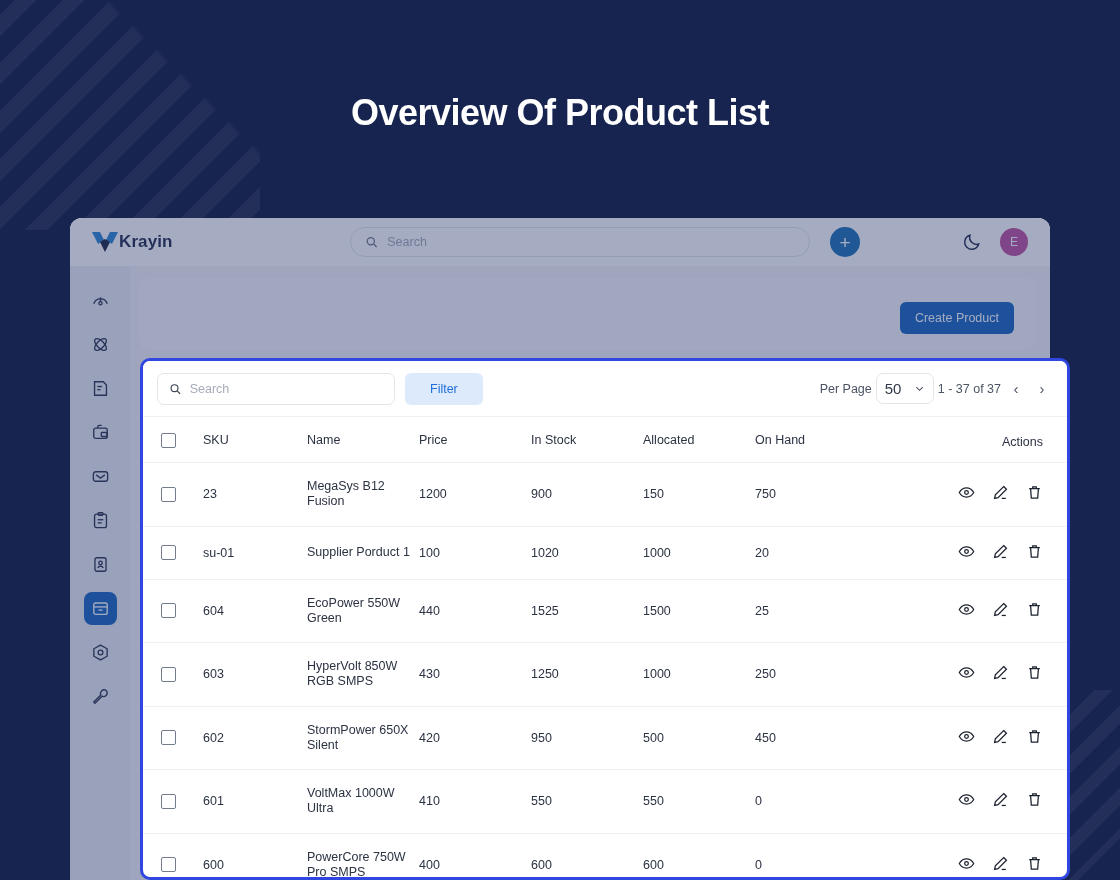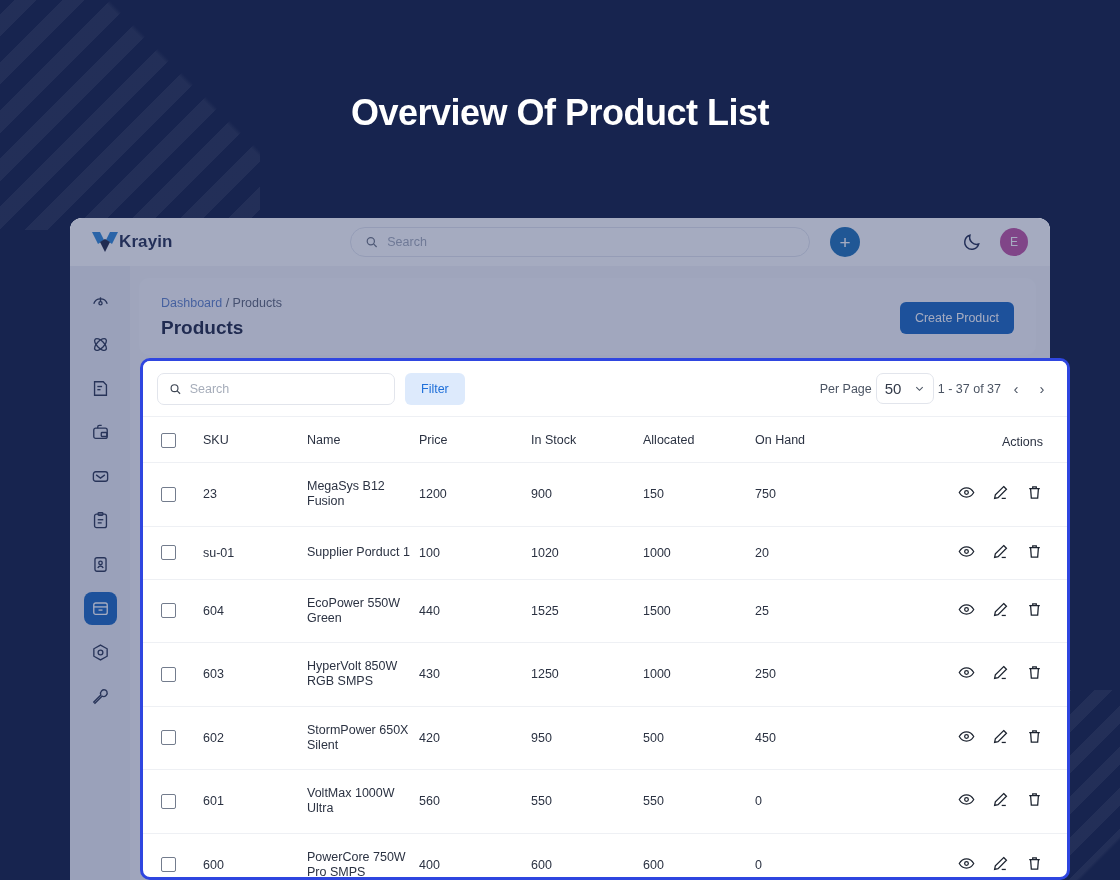--- a/index.html
+++ b/index.html
@@ -207,21 +207,21 @@
   }
   .tbl-search input {
     border: none; outline: none; font-size: 12.5px; width: 100%;
     color: #5a6275; font-family: "Liberation Sans", sans-serif;
   }
   .tbl-search input::placeholder { color: #a6adba; }
   .filter-btn {
     margin-left: 10px;
     background: #ddeafc; color: #1e6fd9;
     border: none; border-radius: 6px;
-    padding: 9px 16px; font-size: 12.5px;
+    padding: 9px 25px; font-size: 12.5px;
     font-family: "Liberation Sans", sans-serif;
     cursor: pointer;
   }
   .pager { margin-left: auto; display: flex; align-items: center; gap: 4px; }
   .pager-label { font-size: 12.5px; color: #4b5463; }
   .per-page-select {
     width: 58px; height: 31px;
     border: 1px solid #e2e5ec; border-radius: 7px;
     display: flex; align-items: center; justify-content: space-between;
     padding: 0 8px; font-size: 15px; color: #333a49; cursor: pointer;
@@ -381,28 +381,20 @@
 
       <div class="side-item">
         <svg viewBox="0 0 24 24" fill="none" stroke="currentColor" stroke-width="1.7">
           <path d="M20 5.5a4.6 4.6 0 0 1-6.1 6.1L5 20.5 3.5 19l8.9-8.9A4.6 4.6 0 0 1 18.5 4z"></path>
         </svg>
       </div>
     </div>
 
     <div class="content">
       <div class="page-card">
-        <div>
-          <div class="breadcrumb">
-            <span class="crumb-link">Dashboard</span>
-            <span>/</span>
-            <span>Products</span>
-          </div>
-          <div class="page-title">Products</div>
-        </div>
         <button class="create-btn">Create Product</button>
       </div>
     </div>
   </div>
 </div>
 
 <div class="app-veil"></div>
 
 <div class="table-panel">
 
@@ -575,21 +567,21 @@
                 <path d="M9.5 6.5V4h5v2.5"></path>
               </svg>
             </span></td>
         </tr>
         <tr>
           <td class="col-check">
             <span class="chk"></span>
           </td>
           <td class="col-sku">601</td>
           <td class="col-name name-cell">VoltMax 1000W Ultra</td>
-          <td class="col-price">560</td>
+          <td class="col-price">410</td>
           <td class="col-stock">550</td>
           <td class="col-alloc">550</td>
           <td class="col-hand">0</td>
           <td class="col-actions"><span class="actions-wrap">
               <svg class="act-icon" viewBox="0 0 24 24" fill="none" stroke="currentColor" stroke-width="1.8">
                 <path d="M1.8 12S5.6 5.5 12 5.5 22.2 12 22.2 12 18.4 18.5 12 18.5 1.8 12 1.8 12z"></path>
                 <circle cx="12" cy="12" r="2.6"></circle>
               </svg>
               <svg class="act-icon" viewBox="0 0 24 24" fill="none" stroke="currentColor" stroke-width="1.8">
                 <path d="M16.5 3.6l3.9 3.9L8.6 19.3l-4.9 1 1-4.9z"></path>

